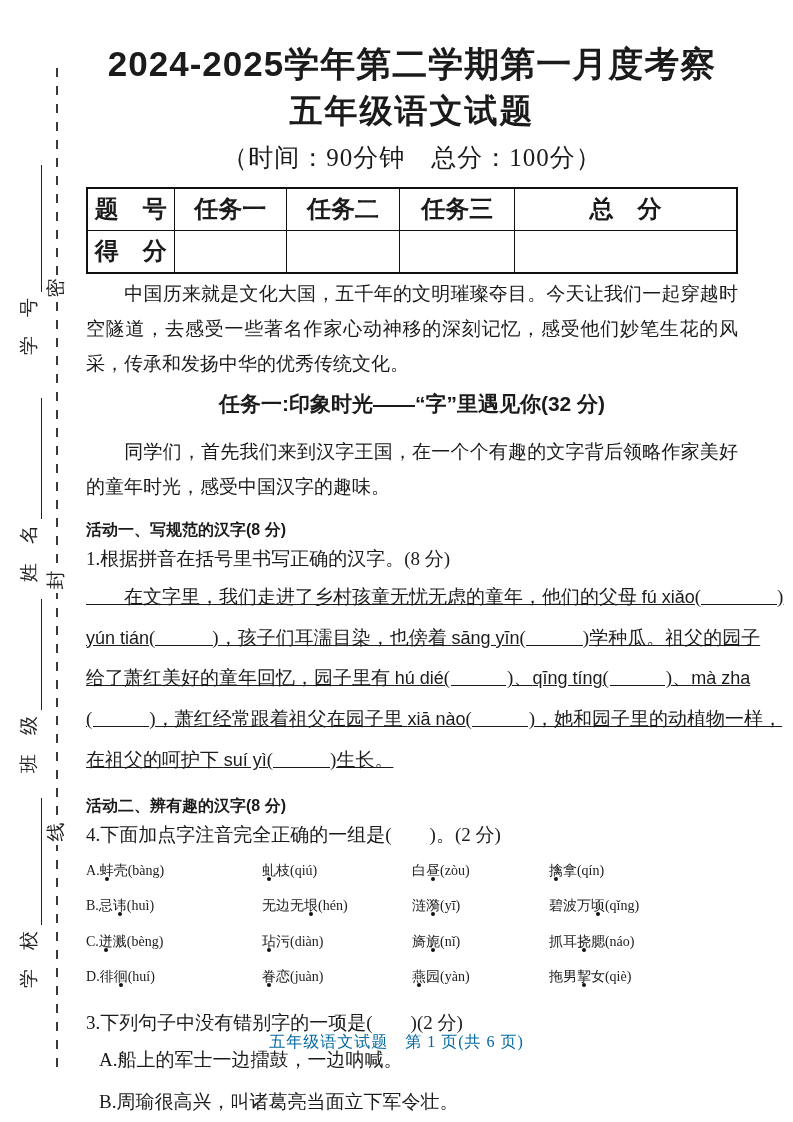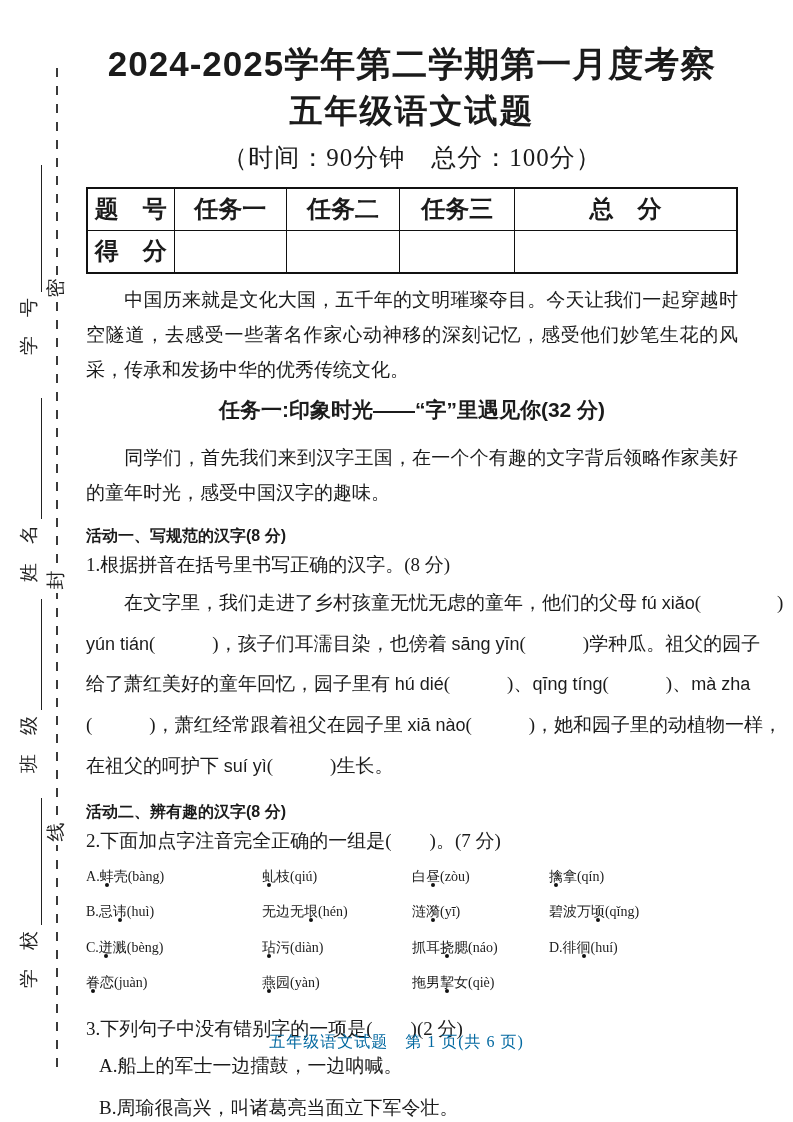--- a/index.html
+++ b/index.html
@@ -28,27 +28,27 @@
   .content{position:absolute;left:86px;top:42px;width:652px;}
   .t1{font-family:"Liberation Sans","DejaVu Sans",sans-serif;font-weight:bold;
       font-size:35px;text-align:center;letter-spacing:1px;line-height:1.25;}
   .t2{font-family:"Liberation Sans","DejaVu Sans",sans-serif;font-weight:bold;
       font-size:33px;text-align:center;letter-spacing:2px;line-height:1.3;margin-top:4px;}
   .subtitle{font-size:25px;text-align:center;margin-top:8px;letter-spacing:1px;}
   table.score{border-collapse:collapse;width:100%;margin-top:13px;table-layout:fixed;}
   table.score td{border:1.4px solid #111;height:39px;text-align:center;
       font-family:"Liberation Sans","DejaVu Sans",sans-serif;font-weight:bold;font-size:24px;}
   table.score{border:2.2px solid #111;}
-  .para{font-size:19px;line-height:1.84;text-align:justify;margin-top:9px;}
+  .para{font-size:19px;line-height:1.84;text-align:justify;margin-top:3px;}
   .task-head{font-family:"Liberation Sans","DejaVu Sans",sans-serif;font-weight:bold;
       font-size:21px;text-align:center;margin-top:6px;line-height:1.5;}
   .act-head{font-family:"Liberation Sans","DejaVu Sans",sans-serif;font-weight:bold;
       font-size:16px;margin-top:12px;line-height:1.6;}
   .qline{font-size:19px;margin-top:0;line-height:1.7;}
-  .passage{font-size:19px;margin-top:2px;}
+  .passage{font-size:19px;margin-top:2px;text-decoration:underline;}
   .passage .pl{line-height:2.15;white-space:nowrap;}
   .pin{font-family:"Liberation Sans","DejaVu Sans",sans-serif;font-size:18px;}
   .opt-grid{display:grid;grid-template-columns:27% 23% 21% 29%;font-size:14px;
       margin-top:4px;row-gap:4px;}
   .opt-grid .cell{line-height:2.25;white-space:nowrap;}
   .du{position:relative;}
   .du::after{content:"";position:absolute;left:50%;bottom:-3px;width:4px;height:4px;
       background:#111;border-radius:50%;transform:translateX(-50%);}
   .q3opts div{font-size:19px;line-height:2.2;margin-left:13px;}
   .footer{position:absolute;left:0;top:1032px;width:100%;text-align:center;
@@ -122,33 +122,34 @@
 
   <div class="passage">
     <div class="pl"><span>　　在文字里，我们走进了乡村孩童无忧无虑的童年，他们的父母 </span><span class="pin">fú xiǎo</span><span>(　　　　)</span></div>
     <div class="pl"><span class="pin">yún tián</span><span>(　　　)，孩子们耳濡目染，也傍着 </span><span class="pin">sāng yīn</span><span>(　　　)学种瓜。祖父的园子</span></div>
     <div class="pl"><span>给了萧红美好的童年回忆，园子里有 </span><span class="pin">hú dié</span><span>(　　　)、</span><span class="pin">qīng tíng</span><span>(　　　)、</span><span class="pin">mà zha</span></div>
     <div class="pl"><span>(　　　)，萧红经常跟着祖父在园子里 </span><span class="pin">xiā nào</span><span>(　　　)，她和园子里的动植物一样，</span></div>
     <div class="pl"><span>在祖父的呵护下 </span><span class="pin">suí yì</span><span>(　　　)生长。</span></div>
   </div>
 
   <div class="act-head">活动二、辨有趣的汉字(8 分)</div>
-  <div class="qline">2.下面加点字注音完全正确的一组是(　　)。(7 分)</div>
+  <div class="qline">4.下面加点字注音完全正确的一组是(　　)。(2 分)</div>
 
   <div class="opt-grid">
     <span class="cell"><span>A</span><span>.</span><span class="du">蚌</span><span>壳</span><span>(</span><span>b</span><span>à</span><span>n</span><span>g</span><span>)</span></span>
     <span class="cell"><span class="du">虬</span><span>枝</span><span>(</span><span>q</span><span>i</span><span>ú</span><span>)</span></span>
     <span class="cell"><span>白</span><span class="du">昼</span><span>(</span><span>z</span><span>ò</span><span>u</span><span>)</span></span>
     <span class="cell"><span class="du">擒</span><span>拿</span><span>(</span><span>q</span><span>í</span><span>n</span><span>)</span></span>
     <span class="cell"><span>B</span><span>.</span><span>忌</span><span class="du">讳</span><span>(</span><span>h</span><span>u</span><span>ì</span><span>)</span></span>
     <span class="cell"><span>无</span><span>边</span><span>无</span><span class="du">垠</span><span>(</span><span>h</span><span>é</span><span>n</span><span>)</span></span>
     <span class="cell"><span>涟</span><span class="du">漪</span><span>(</span><span>y</span><span>ī</span><span>)</span></span>
     <span class="cell"><span>碧</span><span>波</span><span>万</span><span class="du">顷</span><span>(</span><span>q</span><span>ǐ</span><span>n</span><span>g</span><span>)</span></span>
     <span class="cell"><span>C</span><span>.</span><span class="du">迸</span><span>溅</span><span>(</span><span>b</span><span>è</span><span>n</span><span>g</span><span>)</span></span>
     <span class="cell"><span class="du">玷</span><span>污</span><span>(</span><span>d</span><span>i</span><span>à</span><span>n</span><span>)</span></span>
+    <span class="cell"><span>旖</span><span class="du">旎</span><span>(</span><span>n</span><span>ǐ</span><span>)</span></span>
     <span class="cell"><span>抓</span><span>耳</span><span class="du">挠</span><span>腮</span><span>(</span><span>n</span><span>á</span><span>o</span><span>)</span></span>
     <span class="cell"><span>D</span><span>.</span><span>徘</span><span class="du">徊</span><span>(</span><span>h</span><span>u</span><span>í</span><span>)</span></span>
     <span class="cell"><span class="du">眷</span><span>恋</span><span>(</span><span>j</span><span>u</span><span>à</span><span>n</span><span>)</span></span>
     <span class="cell"><span class="du">燕</span><span>园</span><span>(</span><span>y</span><span>à</span><span>n</span><span>)</span></span>
     <span class="cell"><span>拖</span><span>男</span><span class="du">挈</span><span>女</span><span>(</span><span>q</span><span>i</span><span>è</span><span>)</span></span>
   </div>
 
   <div class="qline" style="margin-top:14px;">3.下列句子中没有错别字的一项是(　　)(2 分)</div>
   <div class="q3opts">
     <div>A.船上的军士一边擂鼓，一边呐喊。</div>

